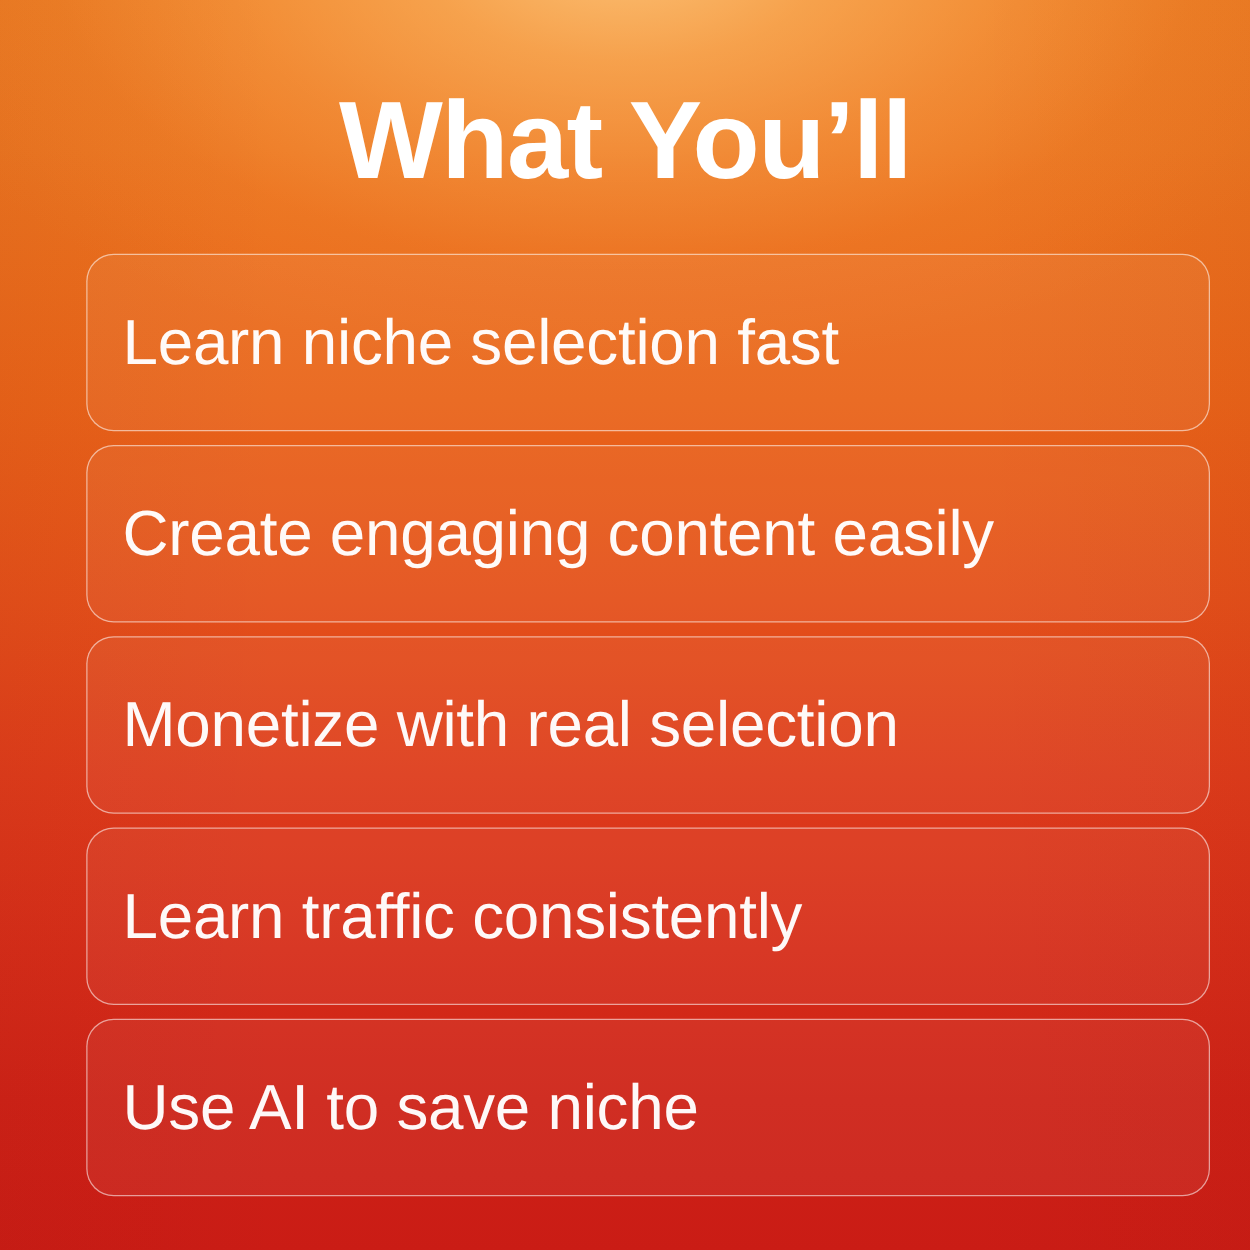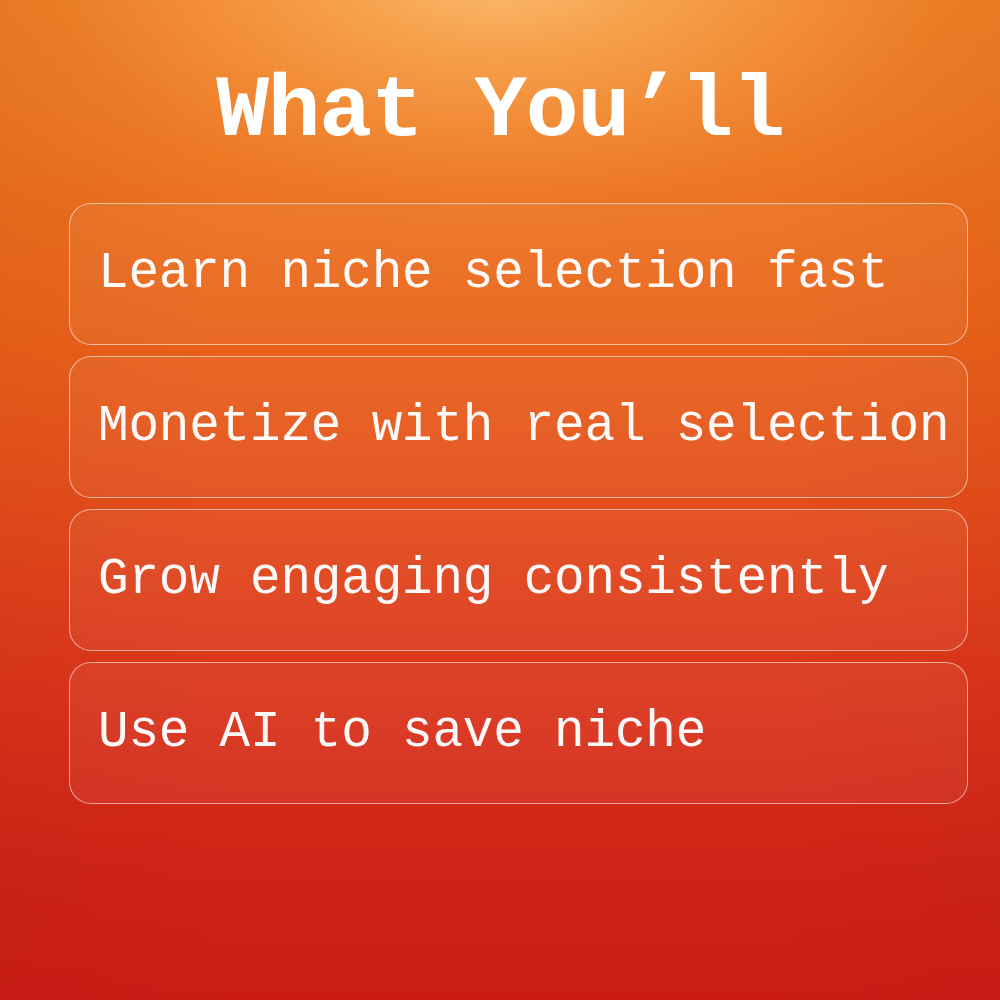--- a/index.html
+++ b/index.html
@@ -8,21 +8,21 @@
     width: 1000px;
     height: 1000px;
     overflow: hidden;
   }
 
   #poster {
     position: relative;
     width: 1000px;
     height: 1000px;
     box-sizing: border-box;
-    font-family: Liberation Mono, monospace;
+    font-family: Liberation Sans, sans-serif;
     background-color: #E8661C;
     overflow: hidden;
   }
 
   
   #bg-base {
     position: absolute;
     inset: 0;
     background: linear-gradient(180deg,
         #EE7C21 0%,
@@ -129,27 +129,30 @@
     <h1 id="headline">
         <span class="hl-line">What You’ll</span>
       </h1>
 
     <div id="cards">
 
       <div class="card">
         <span class="card-label">Learn niche selection fast</span>
       </div>
 
+      <div class="card">
+        <span class="card-label">Create engaging content easily</span>
+      </div>
 
       <div class="card">
         <span class="card-label">Monetize with real selection</span>
       </div>
 
       <div class="card">
-        <span class="card-label">Grow engaging consistently</span>
+        <span class="card-label">Learn traffic consistently</span>
       </div>
 
       <div class="card">
         <span class="card-label">Use AI to save niche</span>
       </div>
 
     </div>
   </div>
 </div>
 

